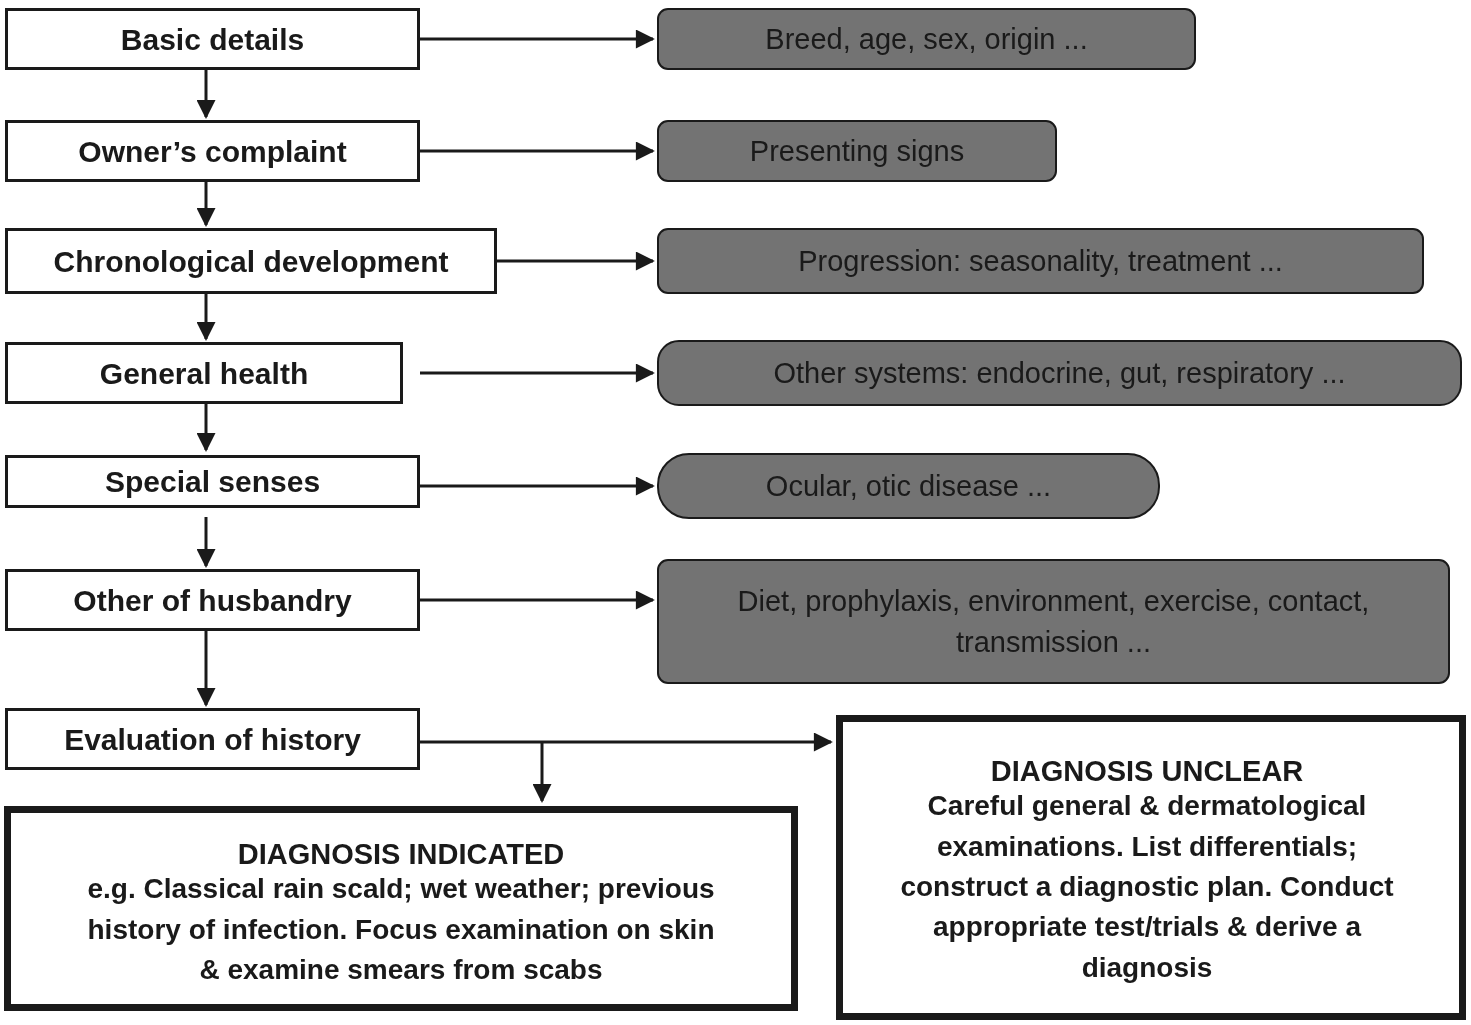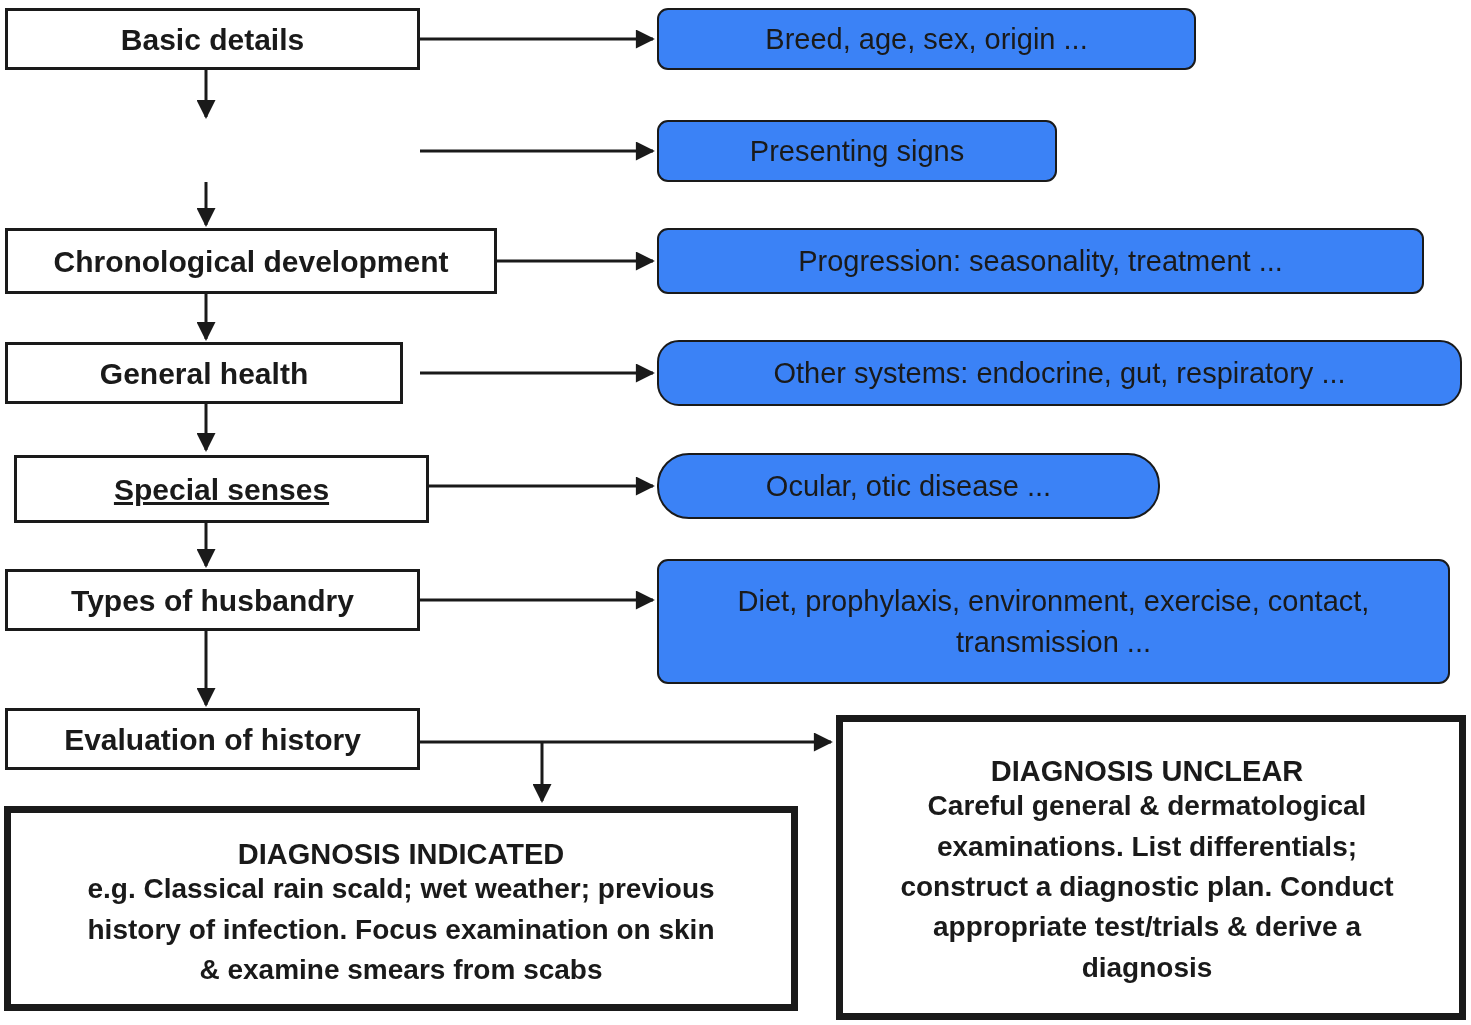--- a/index.html
+++ b/index.html
@@ -33,21 +33,21 @@
     text-align: right;
     font-weight: bold;
     font-size: 30px;
     line-height: 1.1;
   }
   .rbox {
     position: absolute;
     box-sizing: border-box;
     border: 2px solid #1a1a1a;
     border-radius: 11px;
-    background: #3b82f6;
+    background: #737373;
     display: flex;
     align-items: center;
     justify-content: center;
     text-align: center;
     font-weight: 400;
     font-size: 29px;
     line-height: 1.38;
     white-space: pre-line;
     padding: 8px 14px;
   }
@@ -105,31 +105,34 @@
       <line x1="420" y1="600" x2="653" y2="600" marker-end="url(#ah)"></line>
 
       <line x1="420" y1="742" x2="831" y2="742" marker-end="url(#ah)"></line>
       <line x1="542" y1="742" x2="542" y2="801" marker-end="url(#ah)"></line>
     </g>
   </svg>
 
   <div class="lbox" style="left:5px; top:8px; width:415px; height:62px;">
     <span>Basic details</span>
   </div>
+  <div class="lbox" style="left:5px; top:120px; width:415px; height:62px;">
+    <span>Owner’s complaint</span>
+  </div>
   <div class="lbox" style="left:5px; top:228px; width:492px; height:66px;">
     <span>Chronological development</span>
   </div>
   <div class="lbox" style="left:5px; top:342px; width:398px; height:62px;">
     <span>General health</span>
   </div>
-  <div class="lbox" style="left:14px; top:455px; width:415px; height:68px;text-decoration:underline;">
+  <div class="lbox" style="left:5px; top:455px; width:415px; height:53px;">
     <span>Special senses</span>
   </div>
   <div class="lbox" style="left:5px; top:569px; width:415px; height:62px;">
-    <span>Types of husbandry</span>
+    <span>Other of husbandry</span>
   </div>
   <div class="lbox" style="left:5px; top:708px; width:415px; height:62px;">
     <span>Evaluation of history</span>
   </div>
 
   <div class="rbox" style="left:657px; top:8px; width:539px; height:62px;">
     <span>Breed, age, sex, origin ...</span>
   </div>
   <div class="rbox" style="left:657px; top:120px; width:400px; height:62px;">
     <span>Presenting signs</span>

